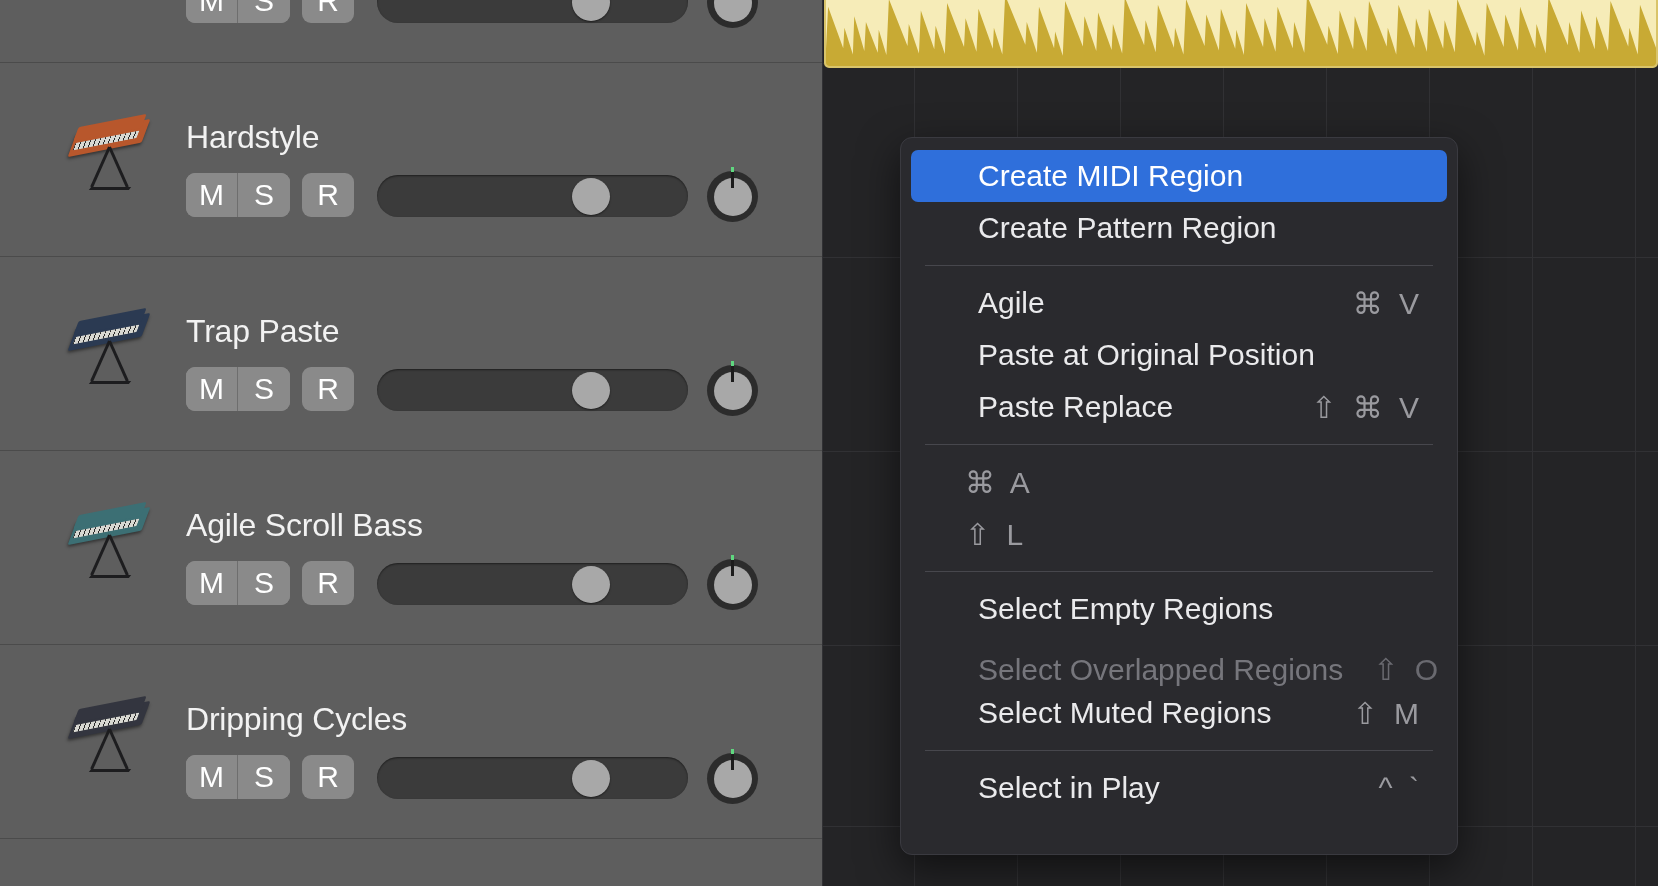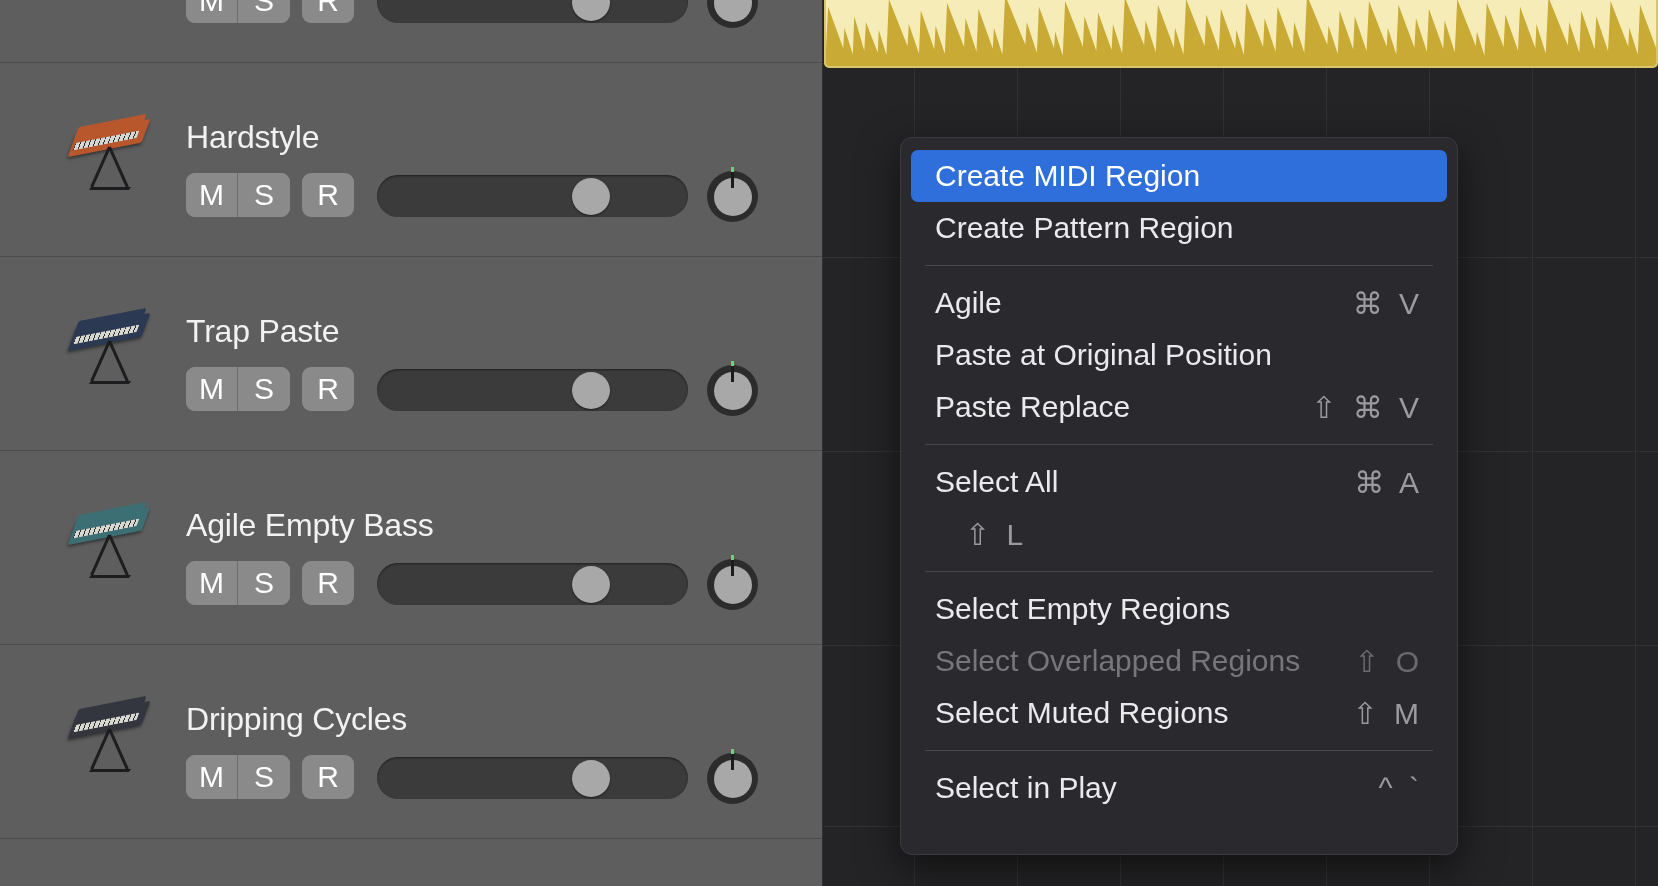--- a/index.html
+++ b/index.html
@@ -158,30 +158,30 @@
     position:relative;
     height:52px;
     display:flex; align-items:center;
     padding:0 24px 0 24px;
     margin:0 10px;
     border-radius:7px;
     color:#eaeaec;
     font-size:30px;
     white-space:nowrap;
   }
-  .menu-item .label { flex:1 1 auto; }
+  .menu-item .label { flex:1 1 auto;margin-left:43px; }
   .menu-item .shortcut {
     flex:0 0 auto;
     color:#9a9a9f;
     font-size:30px;
     letter-spacing:4px;
     padding-left:30px;
   }
   .menu-item.highlighted { background:#2f6fdb; color:#ffffff; }
-  .menu-item.disabled { color:#76767c; }
+  .menu-item.disabled { color:#76767c;align-items:flex-end; }
   .menu-item.disabled .shortcut { color:#6a6a70; }
   .menu-sep {
     height:1px; background:#47474d;
     margin:11px 24px;
   }
 </style>
 </head>
 <body>
 
 <div id="app">
@@ -266,21 +266,21 @@
       <div class="track-row full">
         <div class="inner">
           <div class="inst-icon">
             <div class="kb-body" style="background:#3c6f74"></div>
             <div class="kb-top" style="background:#3c6f74"></div>
             <div class="kb-keys"></div>
             <div class="stand-a"></div>
             <div class="stand-b"></div>
             <div class="foot"></div>
           </div>
-          <div class="track-name">Agile Empty Bass</div>
+          <div class="track-name">Agile Scroll Bass</div>
           <div class="msr">
             <div class="ms-pair">
               <div class="btn">M</div>
               <div class="btn">S</div>
             </div>
             <div class="btn single">R</div>
           </div>
           <div class="vol-slider">
             <div class="thumb" style="left:195.23999999999998px"></div>
           </div>
@@ -369,21 +369,20 @@
       <div class="menu-item">
         <span class="label">Paste at Original Position</span>
         <span class="shortcut"></span>
       </div>
       <div class="menu-item">
         <span class="label">Paste Replace</span>
         <span class="shortcut">⇧ ⌘ V</span>
       </div>
       <div class="menu-sep"></div>
       <div class="menu-item">
-        <span class="label">Select All</span>
         <span class="shortcut">⌘ A</span>
       </div>
       <div class="menu-item">
         <span class="shortcut">⇧ L</span>
       </div>
       <div class="menu-sep"></div>
       <div class="menu-item">
         <span class="label">Select Empty Regions</span>
         <span class="shortcut"></span>
       </div>

